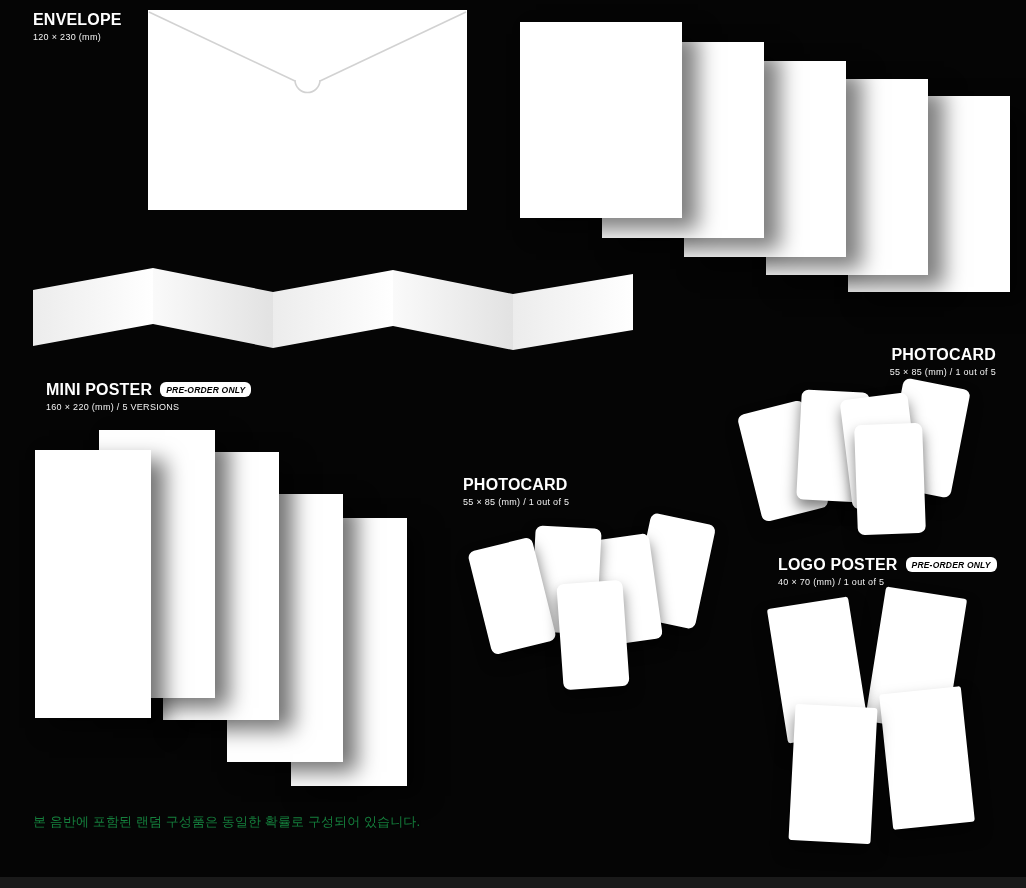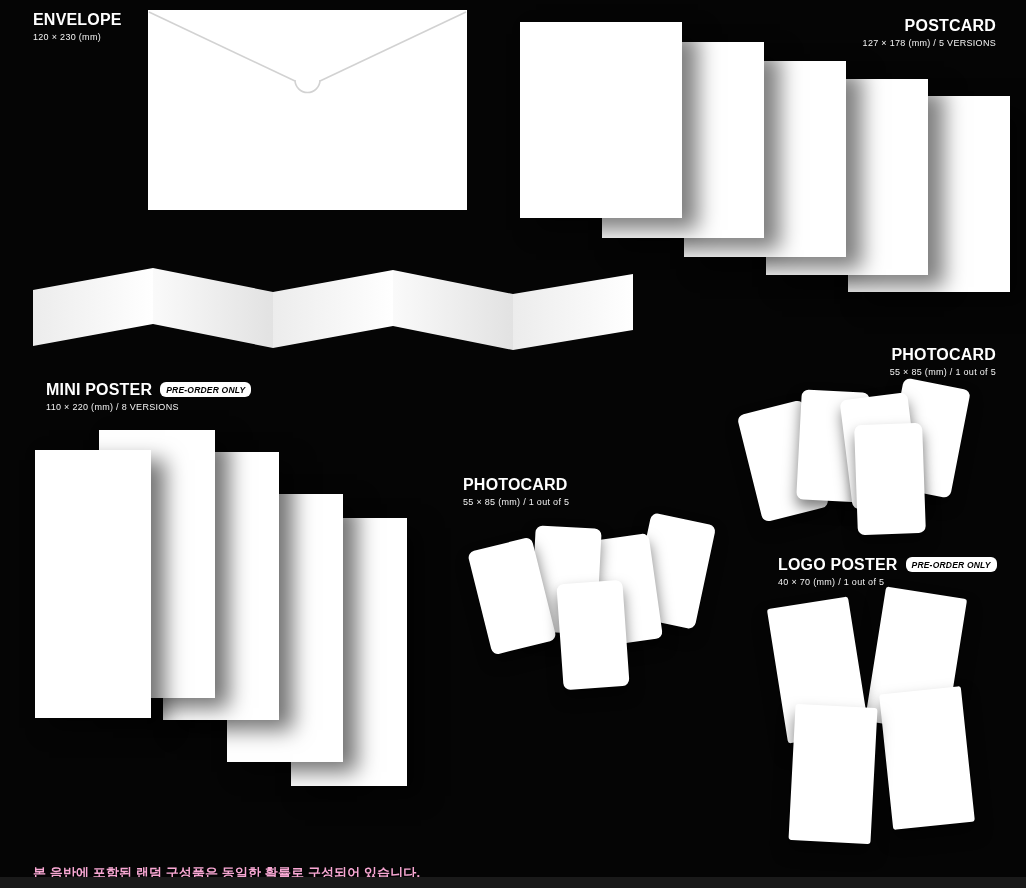--- a/index.html
+++ b/index.html
@@ -61,24 +61,24 @@
   }
   .sticker {
     width: 82px; height: 136px;
     border-radius: 3px;
     box-shadow: 0 10px 16px rgba(0,0,0,0.5);
   }
   .graphic { position: absolute; }
   .footer-note {
     position: absolute;
     left: 33px;
-    top: 864px;
-    color: #f9a8d4;
+    top: 813px;
+    color: #15803d;
     font-size: 13px;
-    font-weight: 700;
+    font-weight: 400;
     letter-spacing: 0.1px;
   }
   .bottom-strip {
     position: absolute;
     left: 0; bottom: 0;
     width: 100%; height: 11px;
     background: #1a1a1a;
   }
 </style>
 </head>
@@ -90,24 +90,20 @@
     <div class="title">ENVELOPE</div>
     <div class="spec">120 × 230 (mm)</div>
   </div>
   <svg class="graphic" style="left:148px; top:10px;" width="319" height="200" viewBox="0 0 319 200">
     <rect x="0" y="0" width="319" height="200" fill="#ffffff"></rect>
     <line x1="1" y1="2" x2="147" y2="71" stroke="#d2d2d2" stroke-width="1.6"></line>
     <line x1="318" y1="2" x2="172" y2="71" stroke="#d2d2d2" stroke-width="1.6"></line>
     <path d="M147,70 A 12.5 12.5 0 0 0 172,70" fill="#ffffff" stroke="#d2d2d2" stroke-width="1.6"></path>
   </svg>
 
-  <div class="label right" style="right:30px; top:17px;">
-    <div class="title">POSTCARD</div>
-    <div class="spec">127 × 178 (mm) / 5 VERSIONS</div>
-  </div>
   <div class="card postcard" style="left:848px; top:96px;"></div>
   <div class="card postcard" style="left:766px; top:79px;"></div>
   <div class="card postcard" style="left:684px; top:61px;"></div>
   <div class="card postcard" style="left:602px; top:42px;"></div>
   <div class="card postcard" style="left:520px; top:22px;"></div>
 
   <svg class="graphic" style="left:33px; top:266px;" width="600" height="86" viewBox="0 0 600 86">
     <defs>
       <linearGradient id="gA" x1="0" y1="0" x2="1" y2="0">
         <stop offset="0" stop-color="#ececec"></stop>
@@ -123,21 +119,21 @@
     <polygon points="240,26 360,4 360,60 240,82" fill="url(#gA)"></polygon>
     <polygon points="360,4 480,28 480,84 360,60" fill="url(#gB)"></polygon>
     <polygon points="480,28 600,8 600,64 480,84" fill="url(#gA)"></polygon>
   </svg>
 
   <div class="label" style="left:46px; top:381px;">
     <div class="title-row">
       <span class="title">MINI POSTER</span>
       <span class="badge">PRE-ORDER ONLY</span>
     </div>
-    <div class="spec">110 × 220 (mm) / 8 VERSIONS</div>
+    <div class="spec">160 × 220 (mm) / 5 VERSIONS</div>
   </div>
   <div class="card poster" style="left:291px; top:518px;"></div>
   <div class="card poster" style="left:227px; top:494px;"></div>
   <div class="card poster" style="left:163px; top:452px;"></div>
   <div class="card poster" style="left:99px; top:430px;"></div>
   <div class="card poster" style="left:35px; top:450px;"></div>
 
   <div class="label" style="left:463px; top:476px;">
     <div class="title">PHOTOCARD</div>
     <div class="spec">55 × 85 (mm) / 1 out of 5</div>

